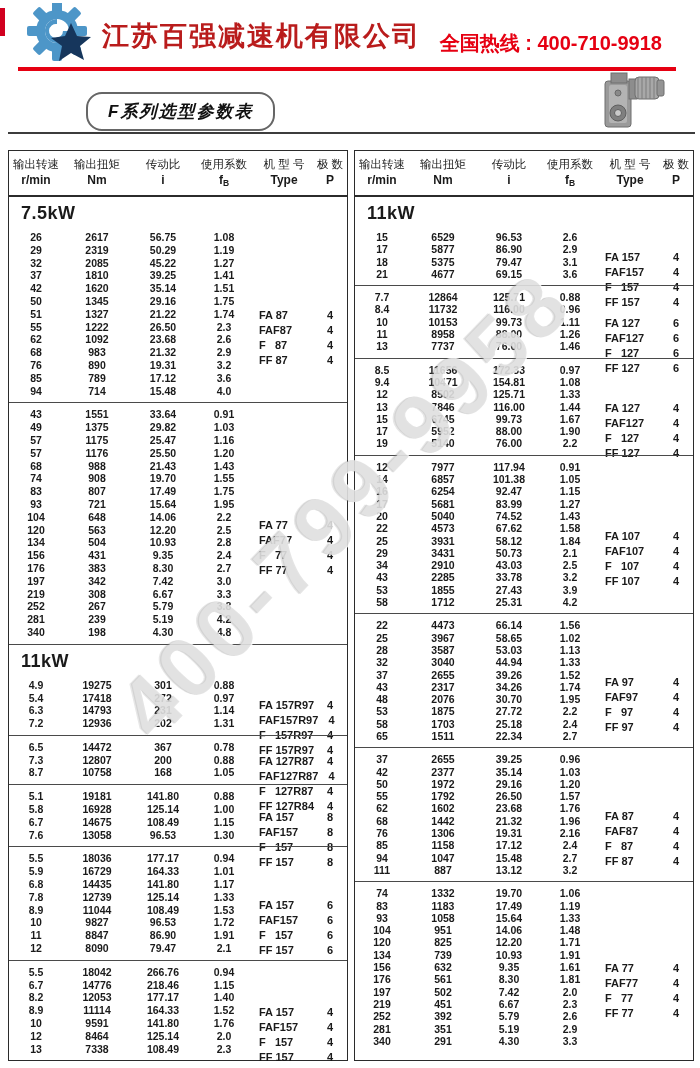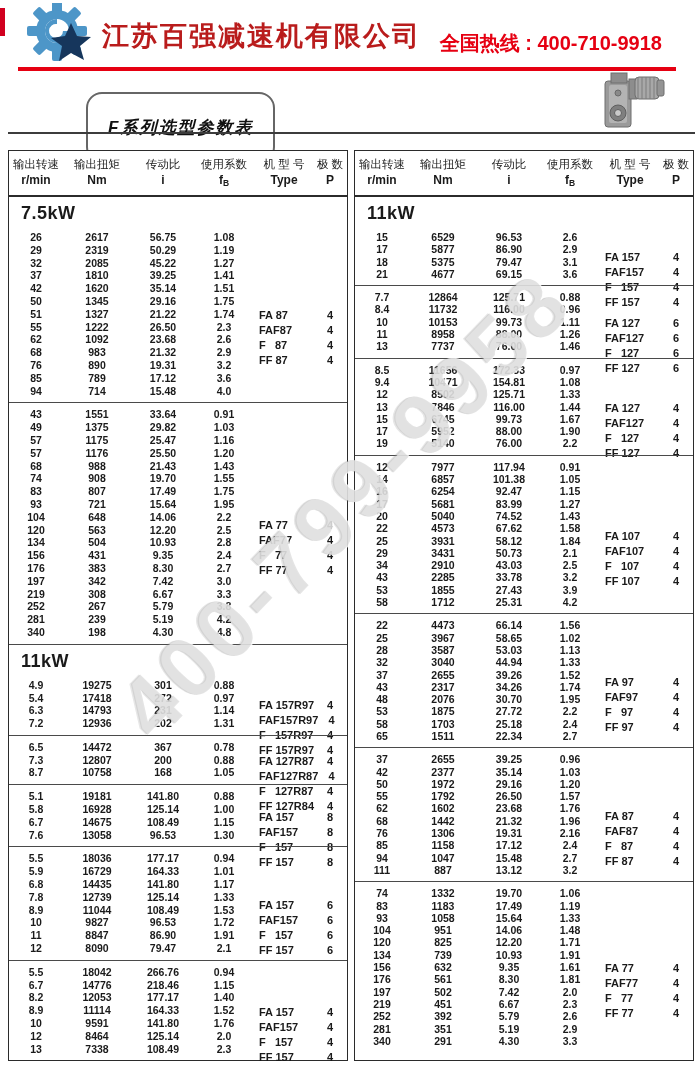--- a/index.html
+++ b/index.html
@@ -6,21 +6,21 @@
   body{
     width:700px;height:1068px;position:relative;background:#fff;
     font-family:"Liberation Sans",sans-serif;color:#1a1a1a;overflow:hidden;
   }
   
   .red-sliver{position:absolute;left:0;top:8px;width:5px;height:28px;background:#d1001f;}
   .logo{position:absolute;left:27px;top:3px;width:72px;height:64px;}
   .company{position:absolute;left:102px;top:18px;font-size:27px;font-weight:bold;letter-spacing:2px;color:#b91c1c;}
   .hotline{position:absolute;right:38px;top:30px;font-size:20px;font-weight:bold;color:#e60012;white-space:nowrap;}
   .red-line{position:absolute;left:18px;top:67px;width:658px;height:4px;background:#e60012;}
-  .badge{position:absolute;left:86px;top:92px;padding:22px 20px;border:2px solid #666;border-radius:16px;
+  .badge{position:absolute;left:86px;top:92px;padding:6px 20px;border:2px solid #666;border-radius:16px;
          font-size:17px;font-style:italic;font-weight:bold;letter-spacing:2px;color:#111;background:#fff;}
   .product{position:absolute;left:591px;top:71px;width:76px;height:60px;}
   .dark-line{position:absolute;left:8px;top:132px;width:687px;height:2px;background:#3c3c3c;}
   
   .tables{position:absolute;left:8px;top:150px;display:flex;gap:6px;}
   .panel{width:340px;border:1.5px solid #2b2b2b;background:#fff;box-sizing:border-box;min-height:903px;}
   .phead{display:grid;grid-template-columns:54px 68px 64px 58px 62px 30px;padding:6px 0 4px 0;border-bottom:2px solid #2b2b2b;}
   .hcell{text-align:center;}
   .hcn{font-size:11.5px;font-weight:normal;line-height:15px;white-space:nowrap;}
   .hunit{font-size:12px;font-weight:bold;line-height:16px;}

